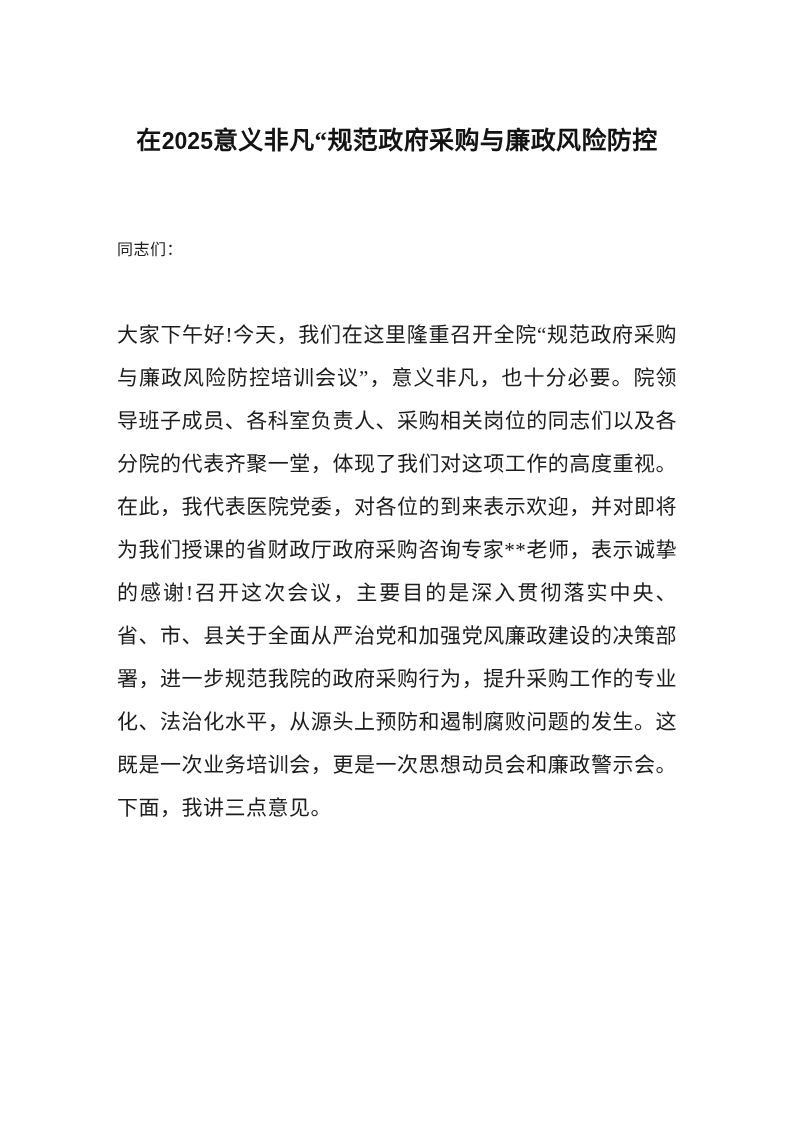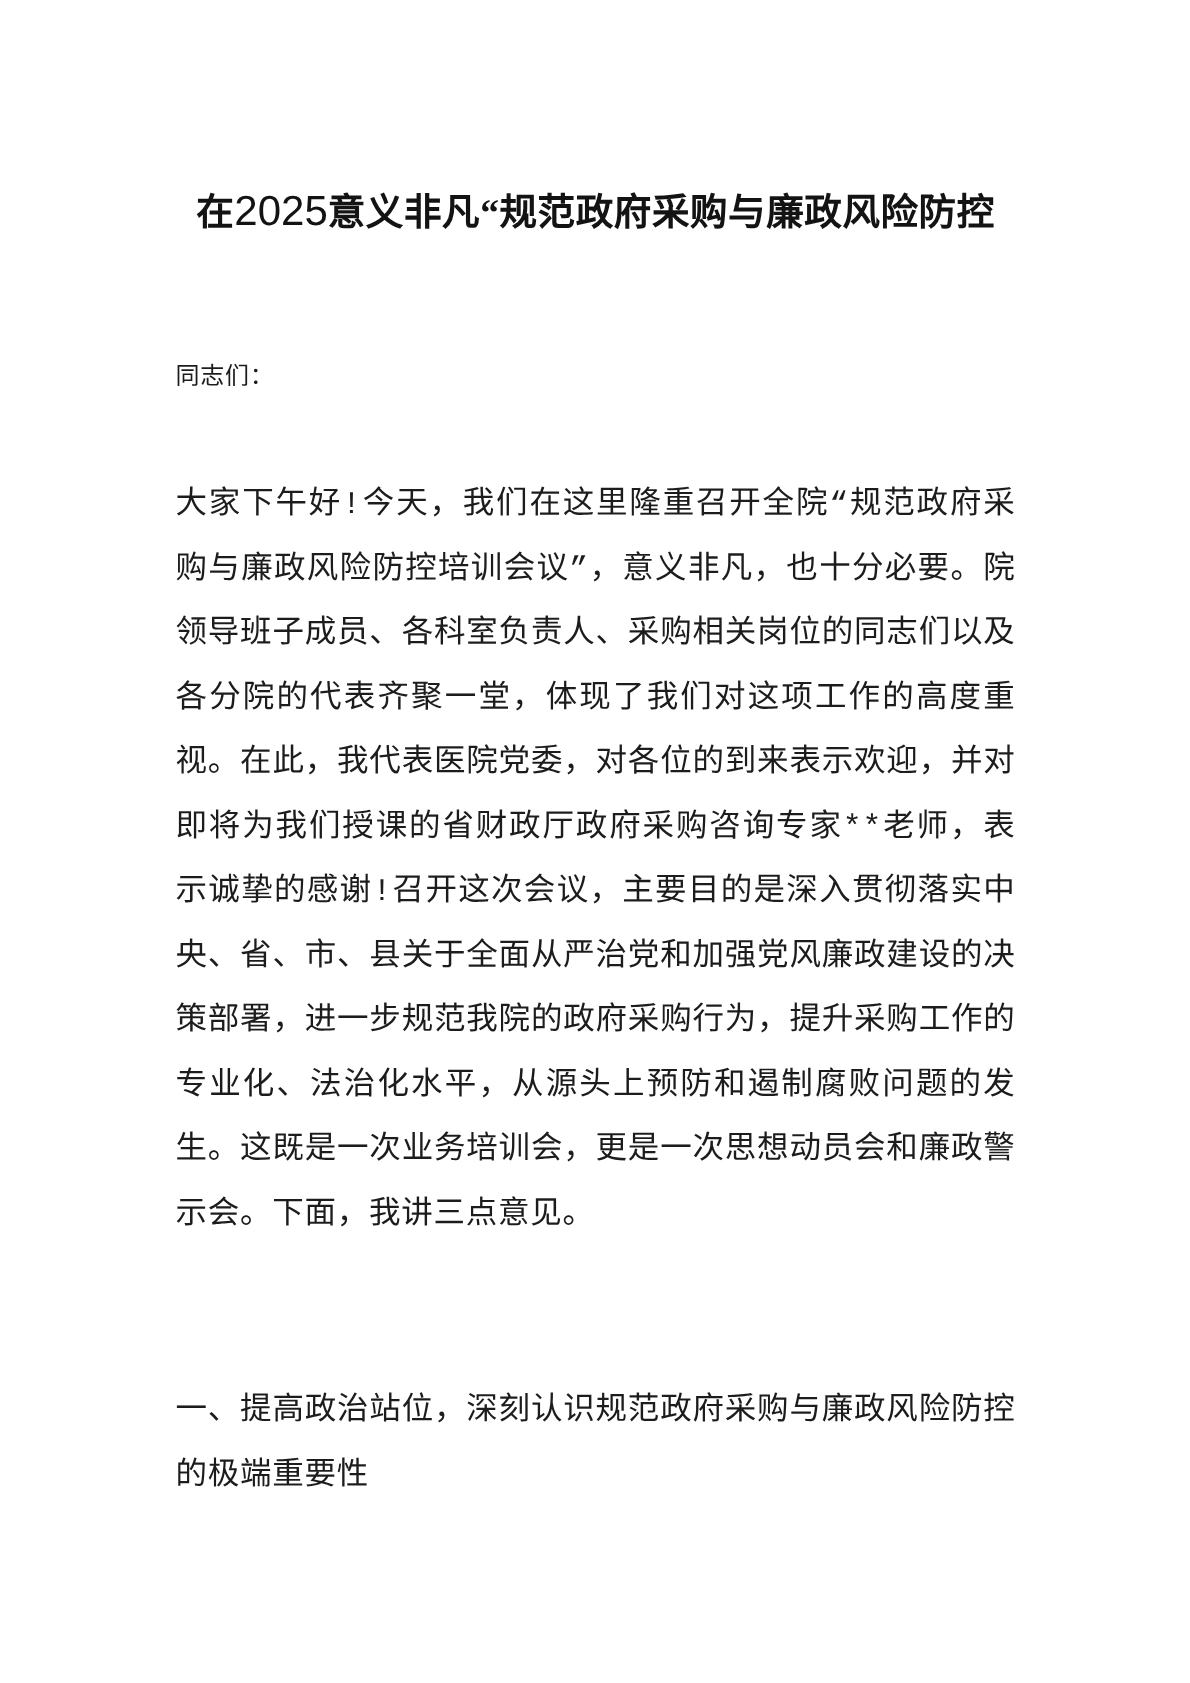--- a/index.html
+++ b/index.html
@@ -33,22 +33,22 @@
     font-size: 25px;
     line-height: 46px;
     color: #131313;
     text-align: center;
     letter-spacing: 0.4px;
     margin: 0;
     padding-top: 118px;
   }
   .doc-title .num {
     font-family: "Liberation Sans", "DejaVu Sans", sans-serif;
-    font-weight: 400;
-    font-size: 28px;
+    font-weight: 700;
+    font-size: 23px;
     letter-spacing: 0px;
   }
 
   
   .salutation {
     font-family: "Liberation Serif", "DejaVu Serif", serif;
     font-size: 16px;
     line-height: 43px;
     color: #1c1c1c;
     margin: 0;
@@ -63,21 +63,20 @@
     color: #1c1c1c;
     margin: 0;
     text-align: justify;
     text-justify: inter-ideograph;
     text-align-last: left;
     letter-spacing: 0.5px;
   }
 
   .para.gap-lead {
     padding-top: 43px;
-    font-family: Liberation Mono, monospace;
   }
 
   .heading-para {
     font-family: "Liberation Serif", "DejaVu Serif", serif;
     font-size: 21px;
     line-height: 43px;
     color: #1c1c1c;
     margin: 0;
     text-align: justify;
     text-justify: inter-ideograph;
@@ -95,17 +94,16 @@
 
     <h1 class="doc-title">
       <span><span>在</span><span class="num">2025</span><span>意义非凡“规范政府采购与廉政风险防控</span></span>
       <br>
     </h1>
 
     <p class="salutation">同志们：</p>
 
     <p class="para gap-lead">大家下午好!今天，我们在这里隆重召开全院“规范政府采购与廉政风险防控培训会议”，意义非凡，也十分必要。院领导班子成员、各科室负责人、采购相关岗位的同志们以及各分院的代表齐聚一堂，体现了我们对这项工作的高度重视。在此，我代表医院党委，对各位的到来表示欢迎，并对即将为我们授课的省财政厅政府采购咨询专家**老师，表示诚挚的感谢!召开这次会议，主要目的是深入贯彻落实中央、省、市、县关于全面从严治党和加强党风廉政建设的决策部署，进一步规范我院的政府采购行为，提升采购工作的专业化、法治化水平，从源头上预防和遏制腐败问题的发生。这既是一次业务培训会，更是一次思想动员会和廉政警示会。下面，我讲三点意见。</p>
 
-    <p class="heading-para">一、提高政治站位，深刻认识规范政府采购与廉政风险防控的极端重要性</p>
 
   </div>
 
 </div>
 
 </body></html>

